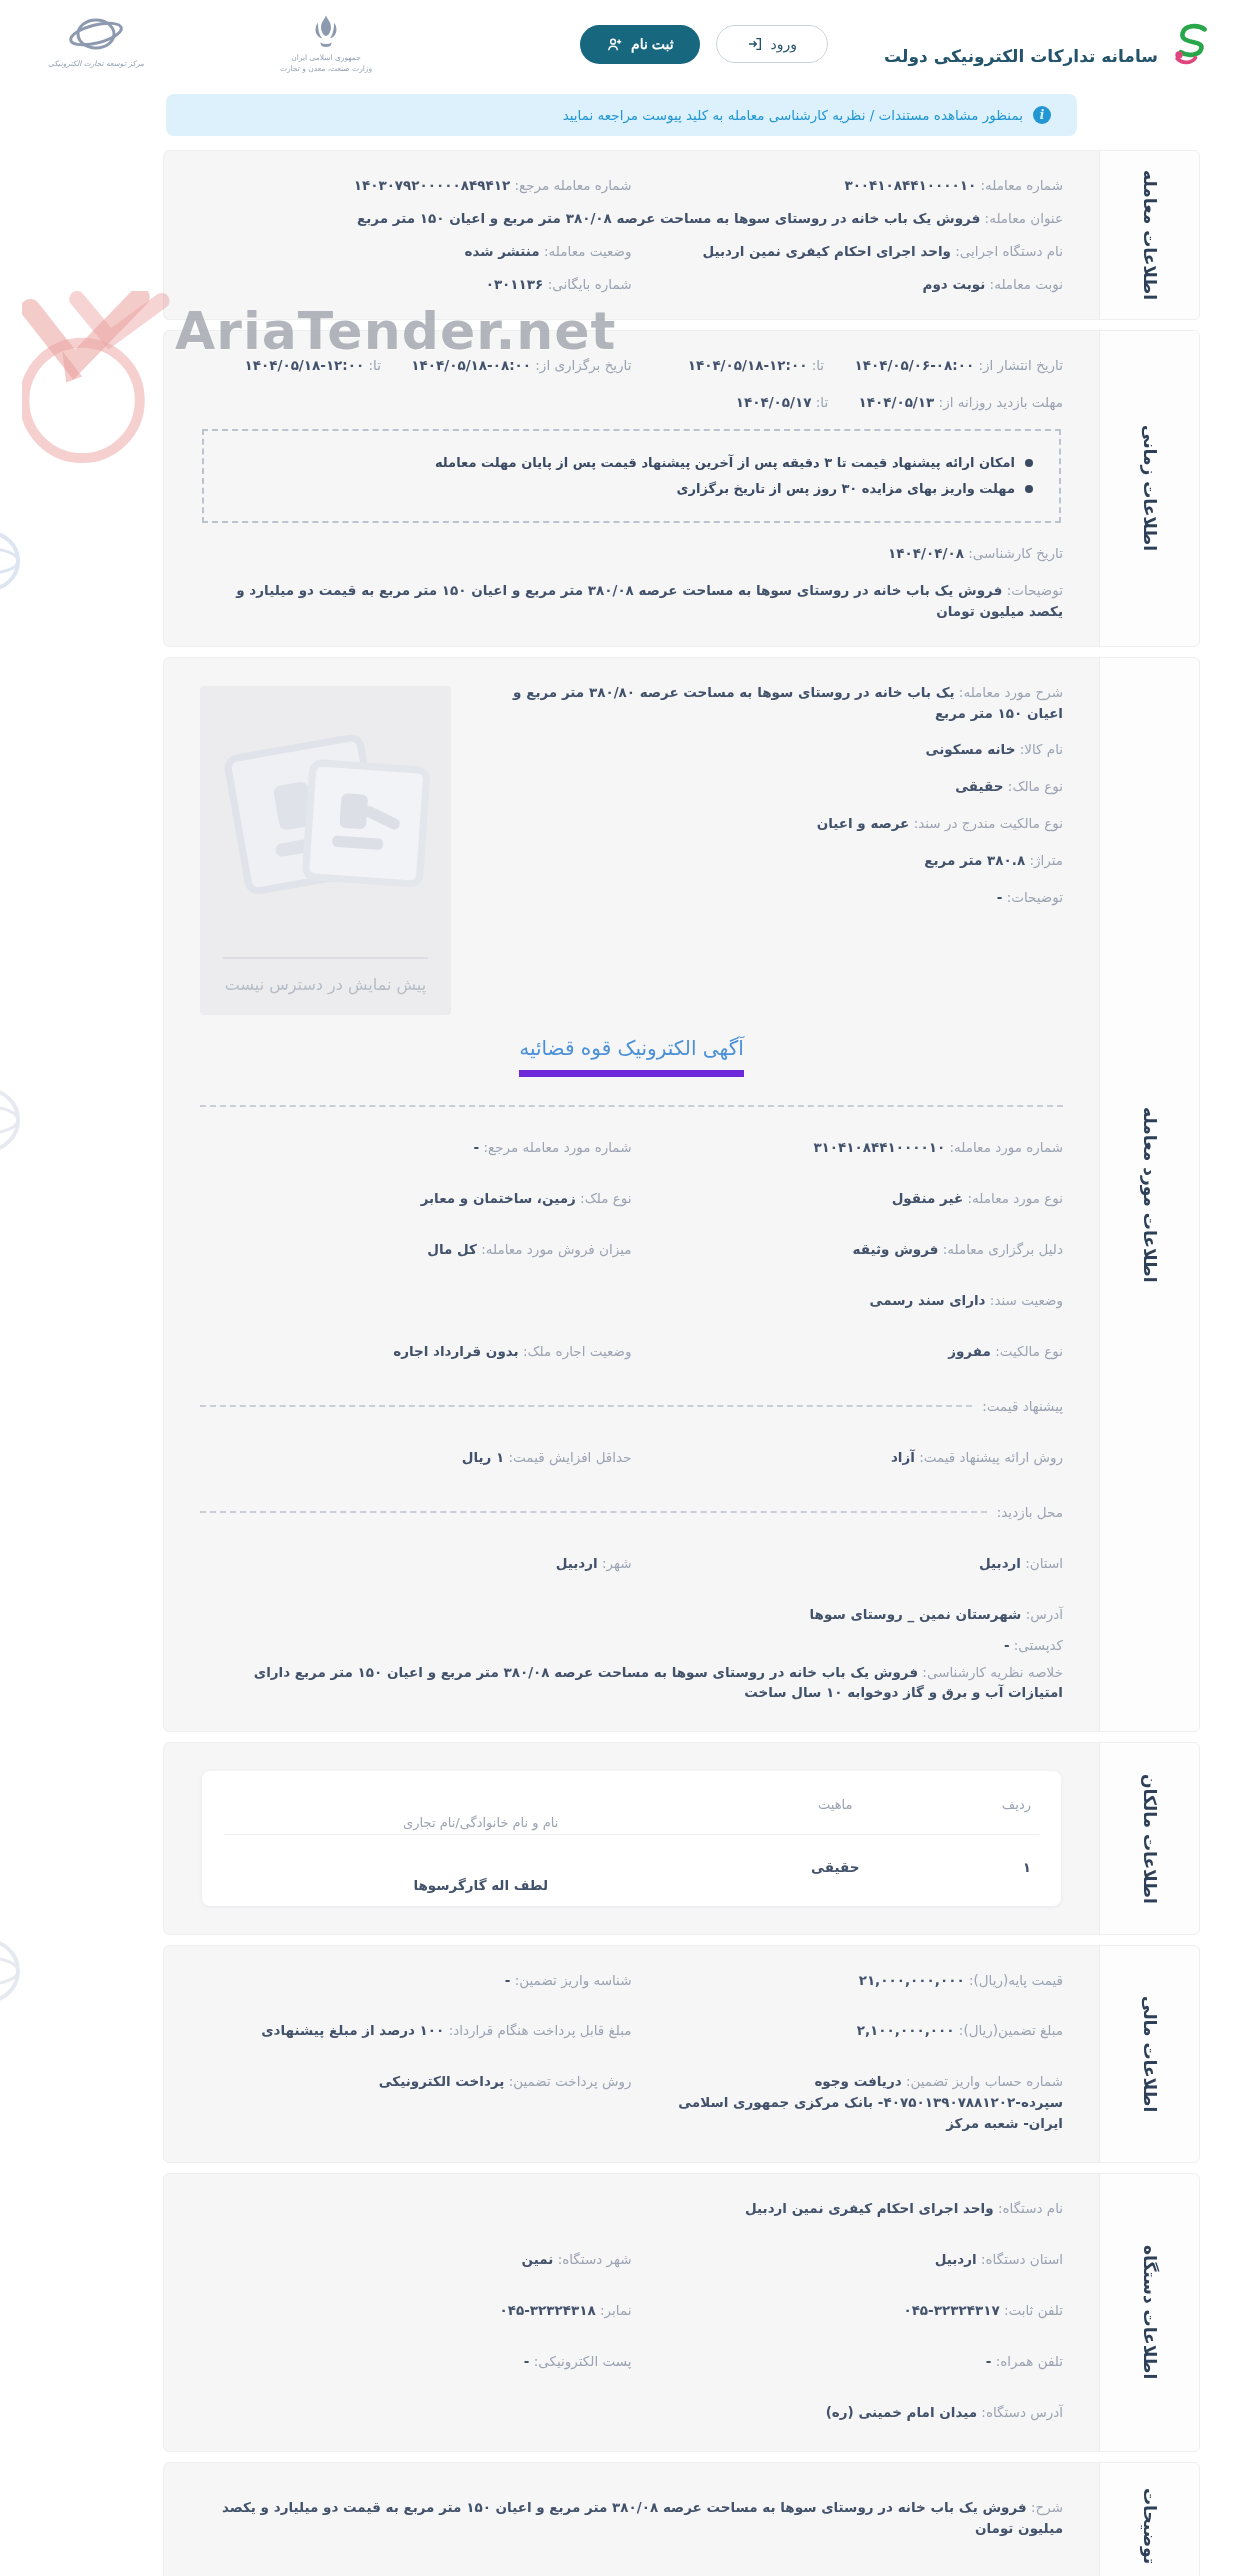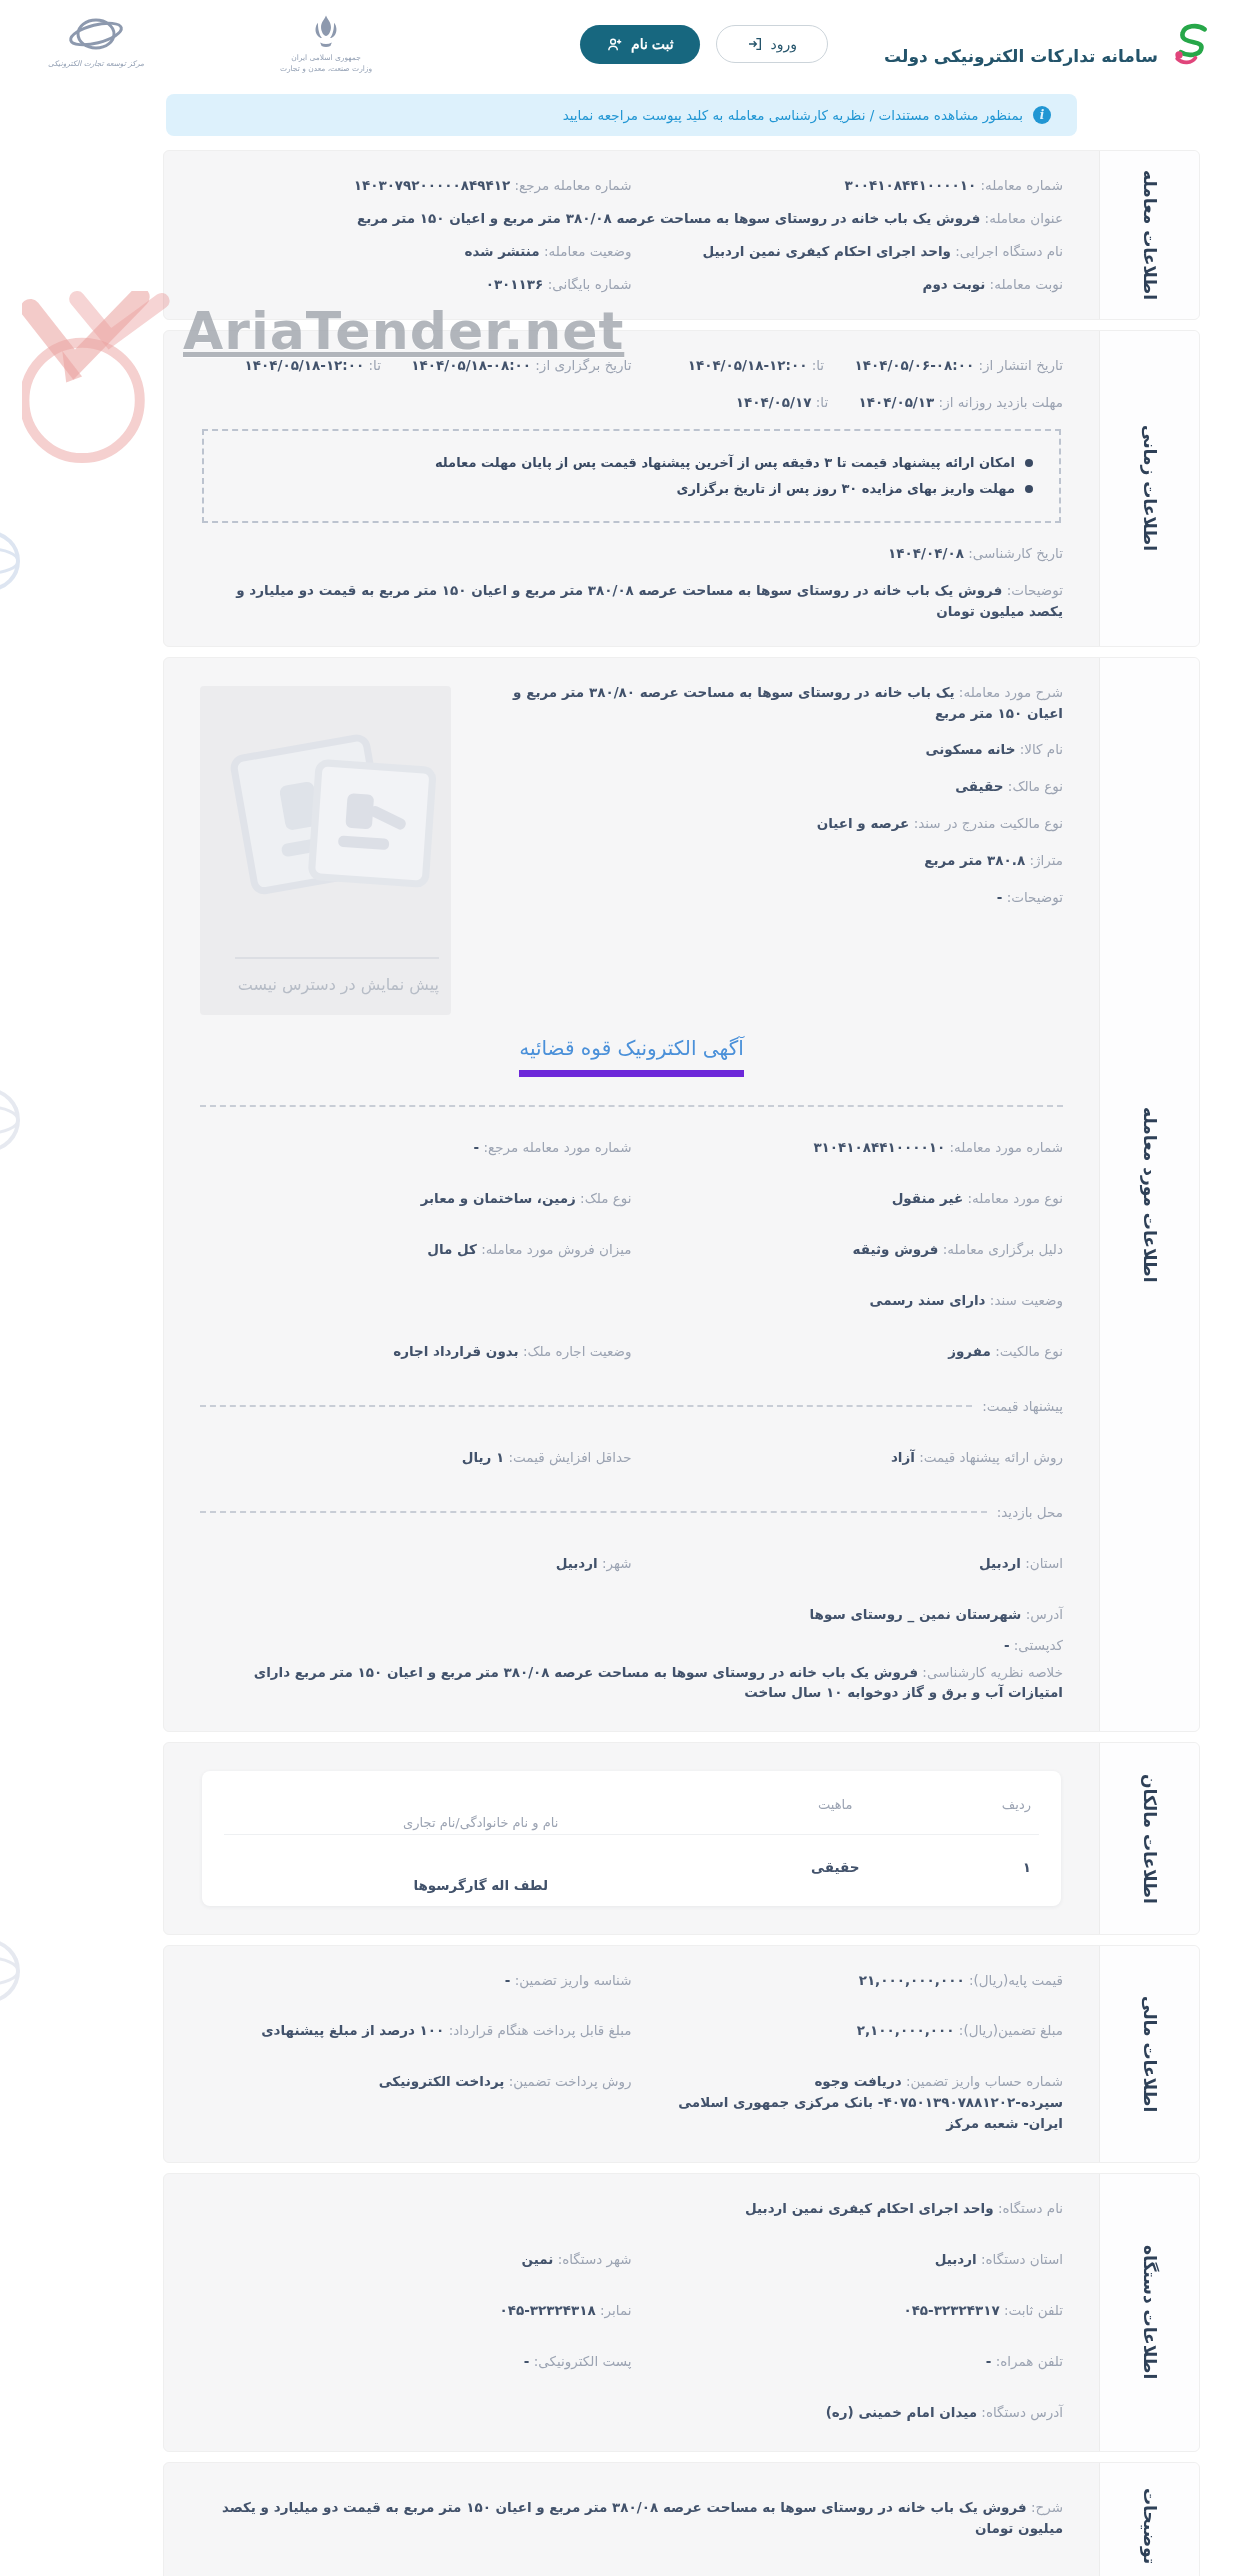--- a/index.html
+++ b/index.html
@@ -71,21 +71,21 @@
   .dash-box .note{
     color:#3a4a63; font-weight:bold; font-size:13px; margin:6px 0; display:flex; align-items:center; gap:10px;
   }
   .dot{width:8px; height:8px; border-radius:50%; background:#3a4a63; flex:0 0 8px;}
 
   
   .item-top{display:flex; gap:12px;}
   .item-fields{flex:1;}
   .preview{
     width:251px; flex:0 0 251px; background:#ececee; border-radius:4px;
-    padding:14px 12px 18px; display:flex; flex-direction:column; 
+    padding:14px 12px 18px; display:flex; flex-direction:column; align-items:center;
     margin-top:4px;
   }
   .preview svg{width:214px; height:249px;}
   .preview .pline{width:90%; border-top:2px solid #dcdee3; margin:8px 0 14px;}
   .preview .ptext{color:#b6bcc6; font-size:16px;}
   .ad-link{
     display:inline-block; color:#4a90d9; font-size:20px; margin:18px 0 8px;
     border-bottom:7px solid #6d28d9; padding-bottom:6px; cursor:pointer; text-decoration:none;
   }
   .link-line{text-align:center;}
@@ -101,22 +101,22 @@
   .orow{display:flex; align-items:center;}
   .orow.head{color:#9ba3b2; font-size:13px; min-height:56px;}
   .orow.data{border-top:1px solid #eef0f2; color:#42526b; font-weight:600; min-height:66px;}
   .oc1{flex:0 0 13%; text-align:right; padding-right:8px;}
   .oc2{flex:0 0 24%; text-align:center;}
   .oc3{flex:1; text-align:center;margin-top:36px;}
 
   
   .wm{position:absolute; pointer-events:none; z-index:5;}
   .wm-text{
-    top:301px; left:183px; direction:ltr; font-size:52px; font-weight:bold; color:#9aa0a8;
-    opacity:.75; letter-spacing:1px; text-shadow:0 1px 0 #fff;text-decoration:underline;
+    top:301px; left:175px; direction:ltr; font-size:52px; font-weight:bold; color:#9aa0a8;
+    opacity:.75; letter-spacing:1px; text-shadow:0 1px 0 #fff;
   }
   .wm-logo{top:291px; left:22px; opacity:.55;}
   .edge-wm{position:absolute; left:-20px; opacity:.35; pointer-events:none; z-index:4;}
 </style>
 </head>
 <body>
 
 <header class="topbar">
   <div class="brand">
     <svg class="brand-mark" viewBox="0 0 48 48">

